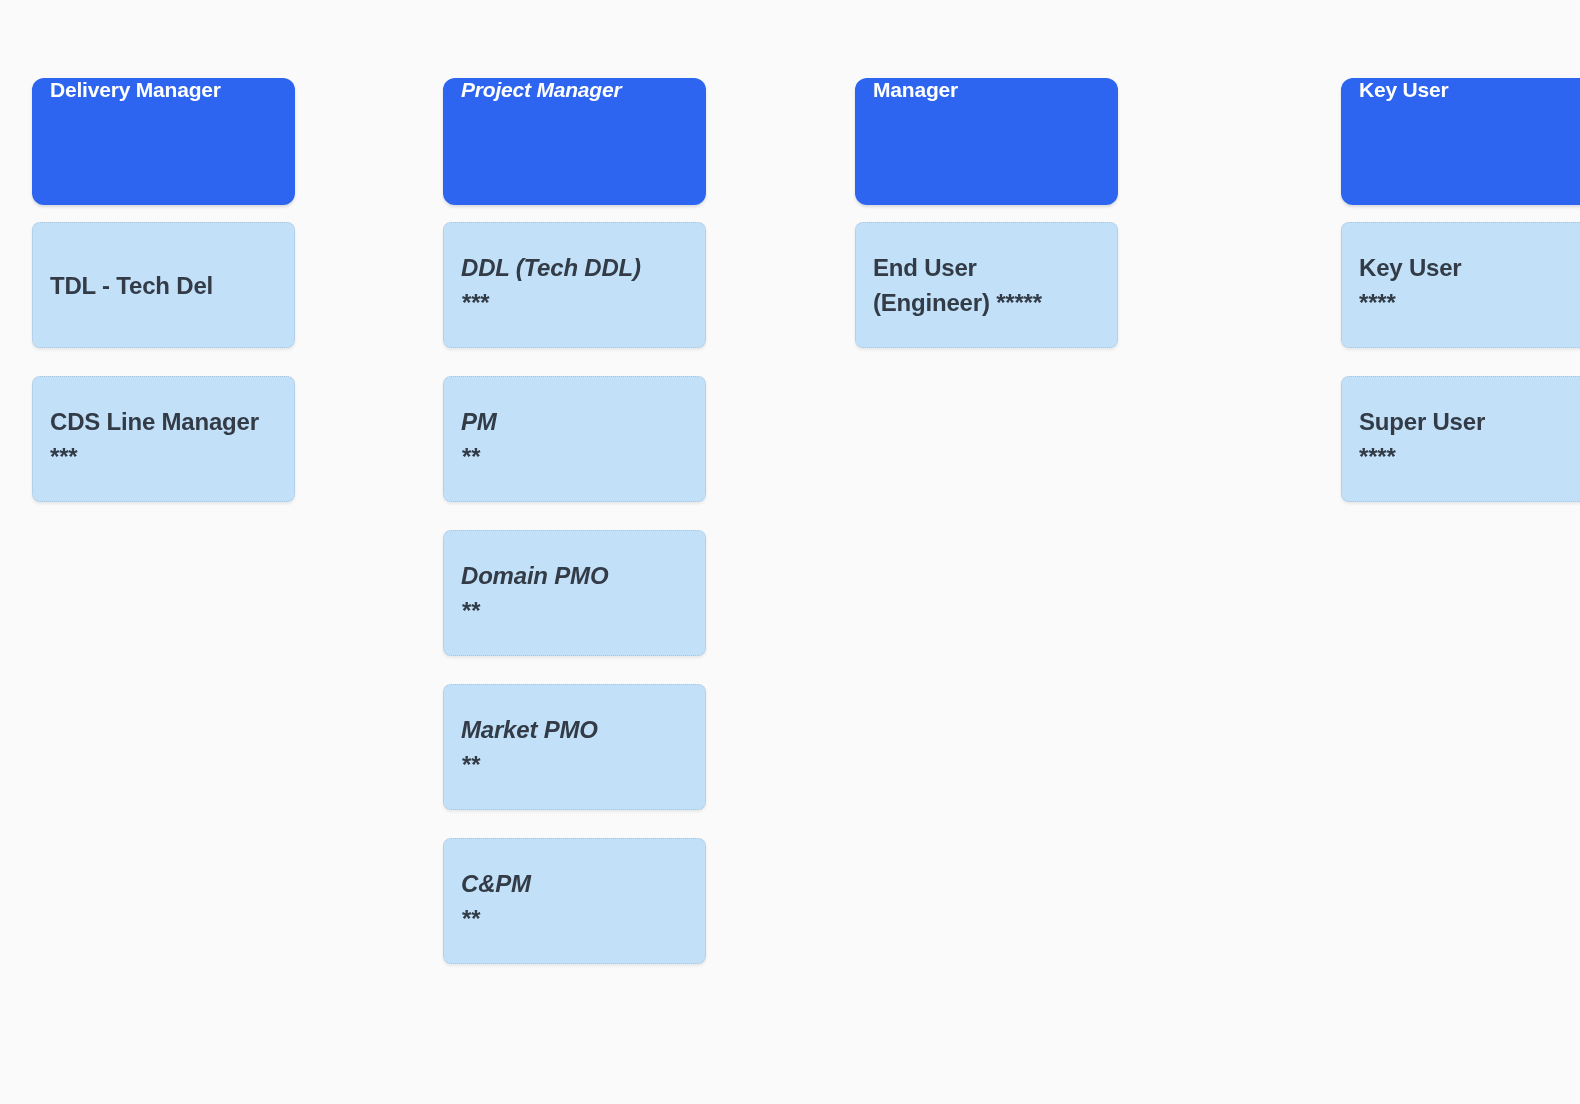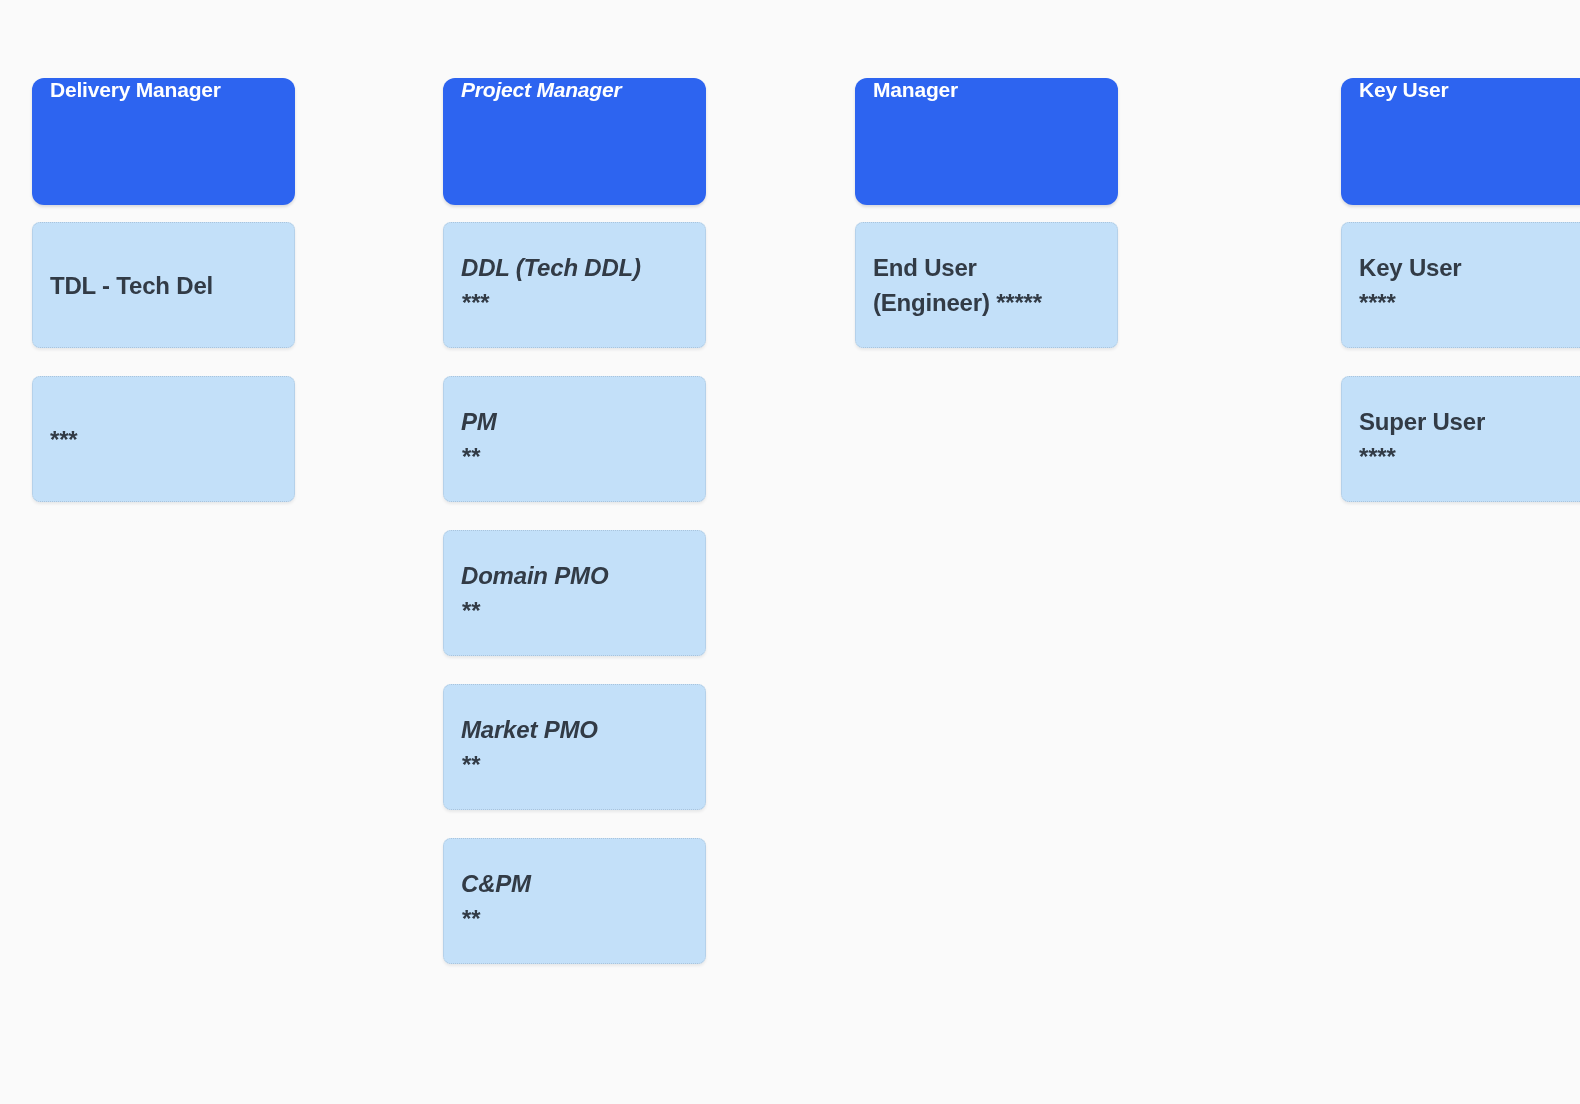--- a/index.html
+++ b/index.html
@@ -67,20 +67,21 @@
 <div class="canvas">
 
   <div class="column column-0">
     <div class="header-card">
       <span class="line">Delivery Manager</span>
     </div>
     <div class="role-card">
       <span class="line">TDL - Tech Del</span>
     </div>
     <div class="role-card">
+      <span class="line">CDS Line Manager</span>
       <span class="line">***</span>
     </div>
   </div>
 
   <div class="column column-1">
     <div class="header-card">
       <span class="line">Project Manager</span>
     </div>
     <div class="role-card">
       <span class="line">DDL (Tech DDL)</span>

